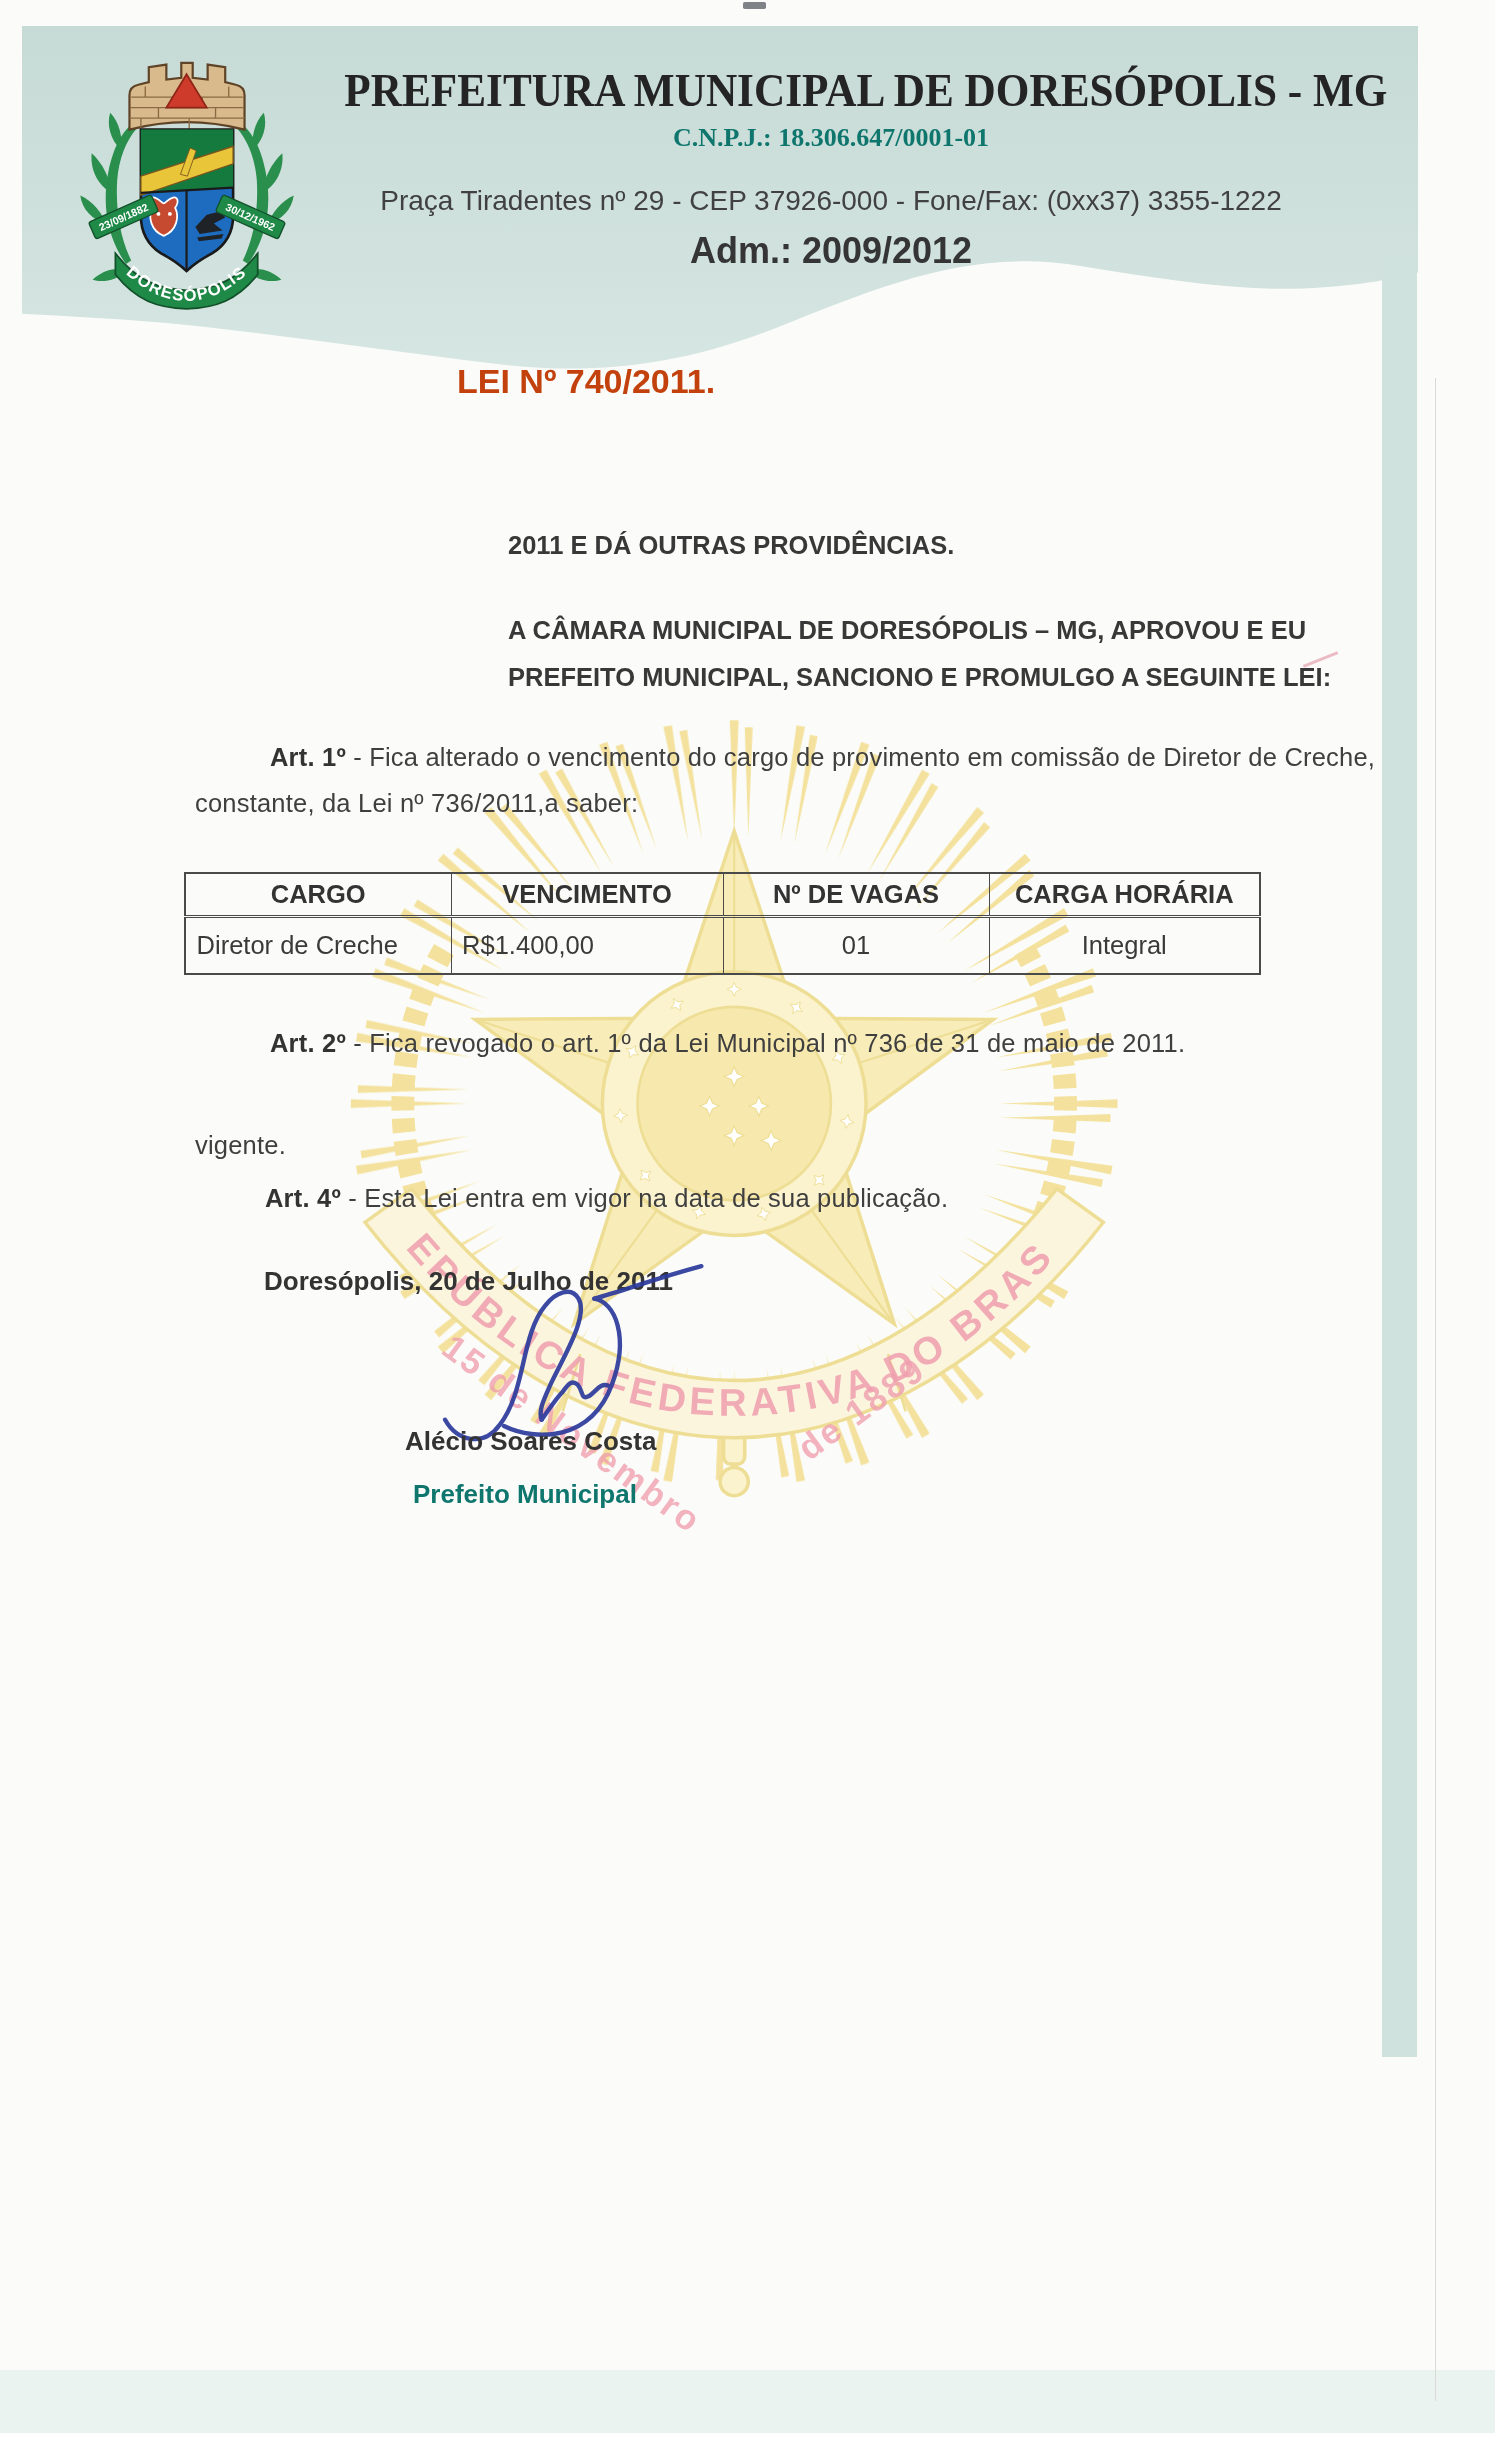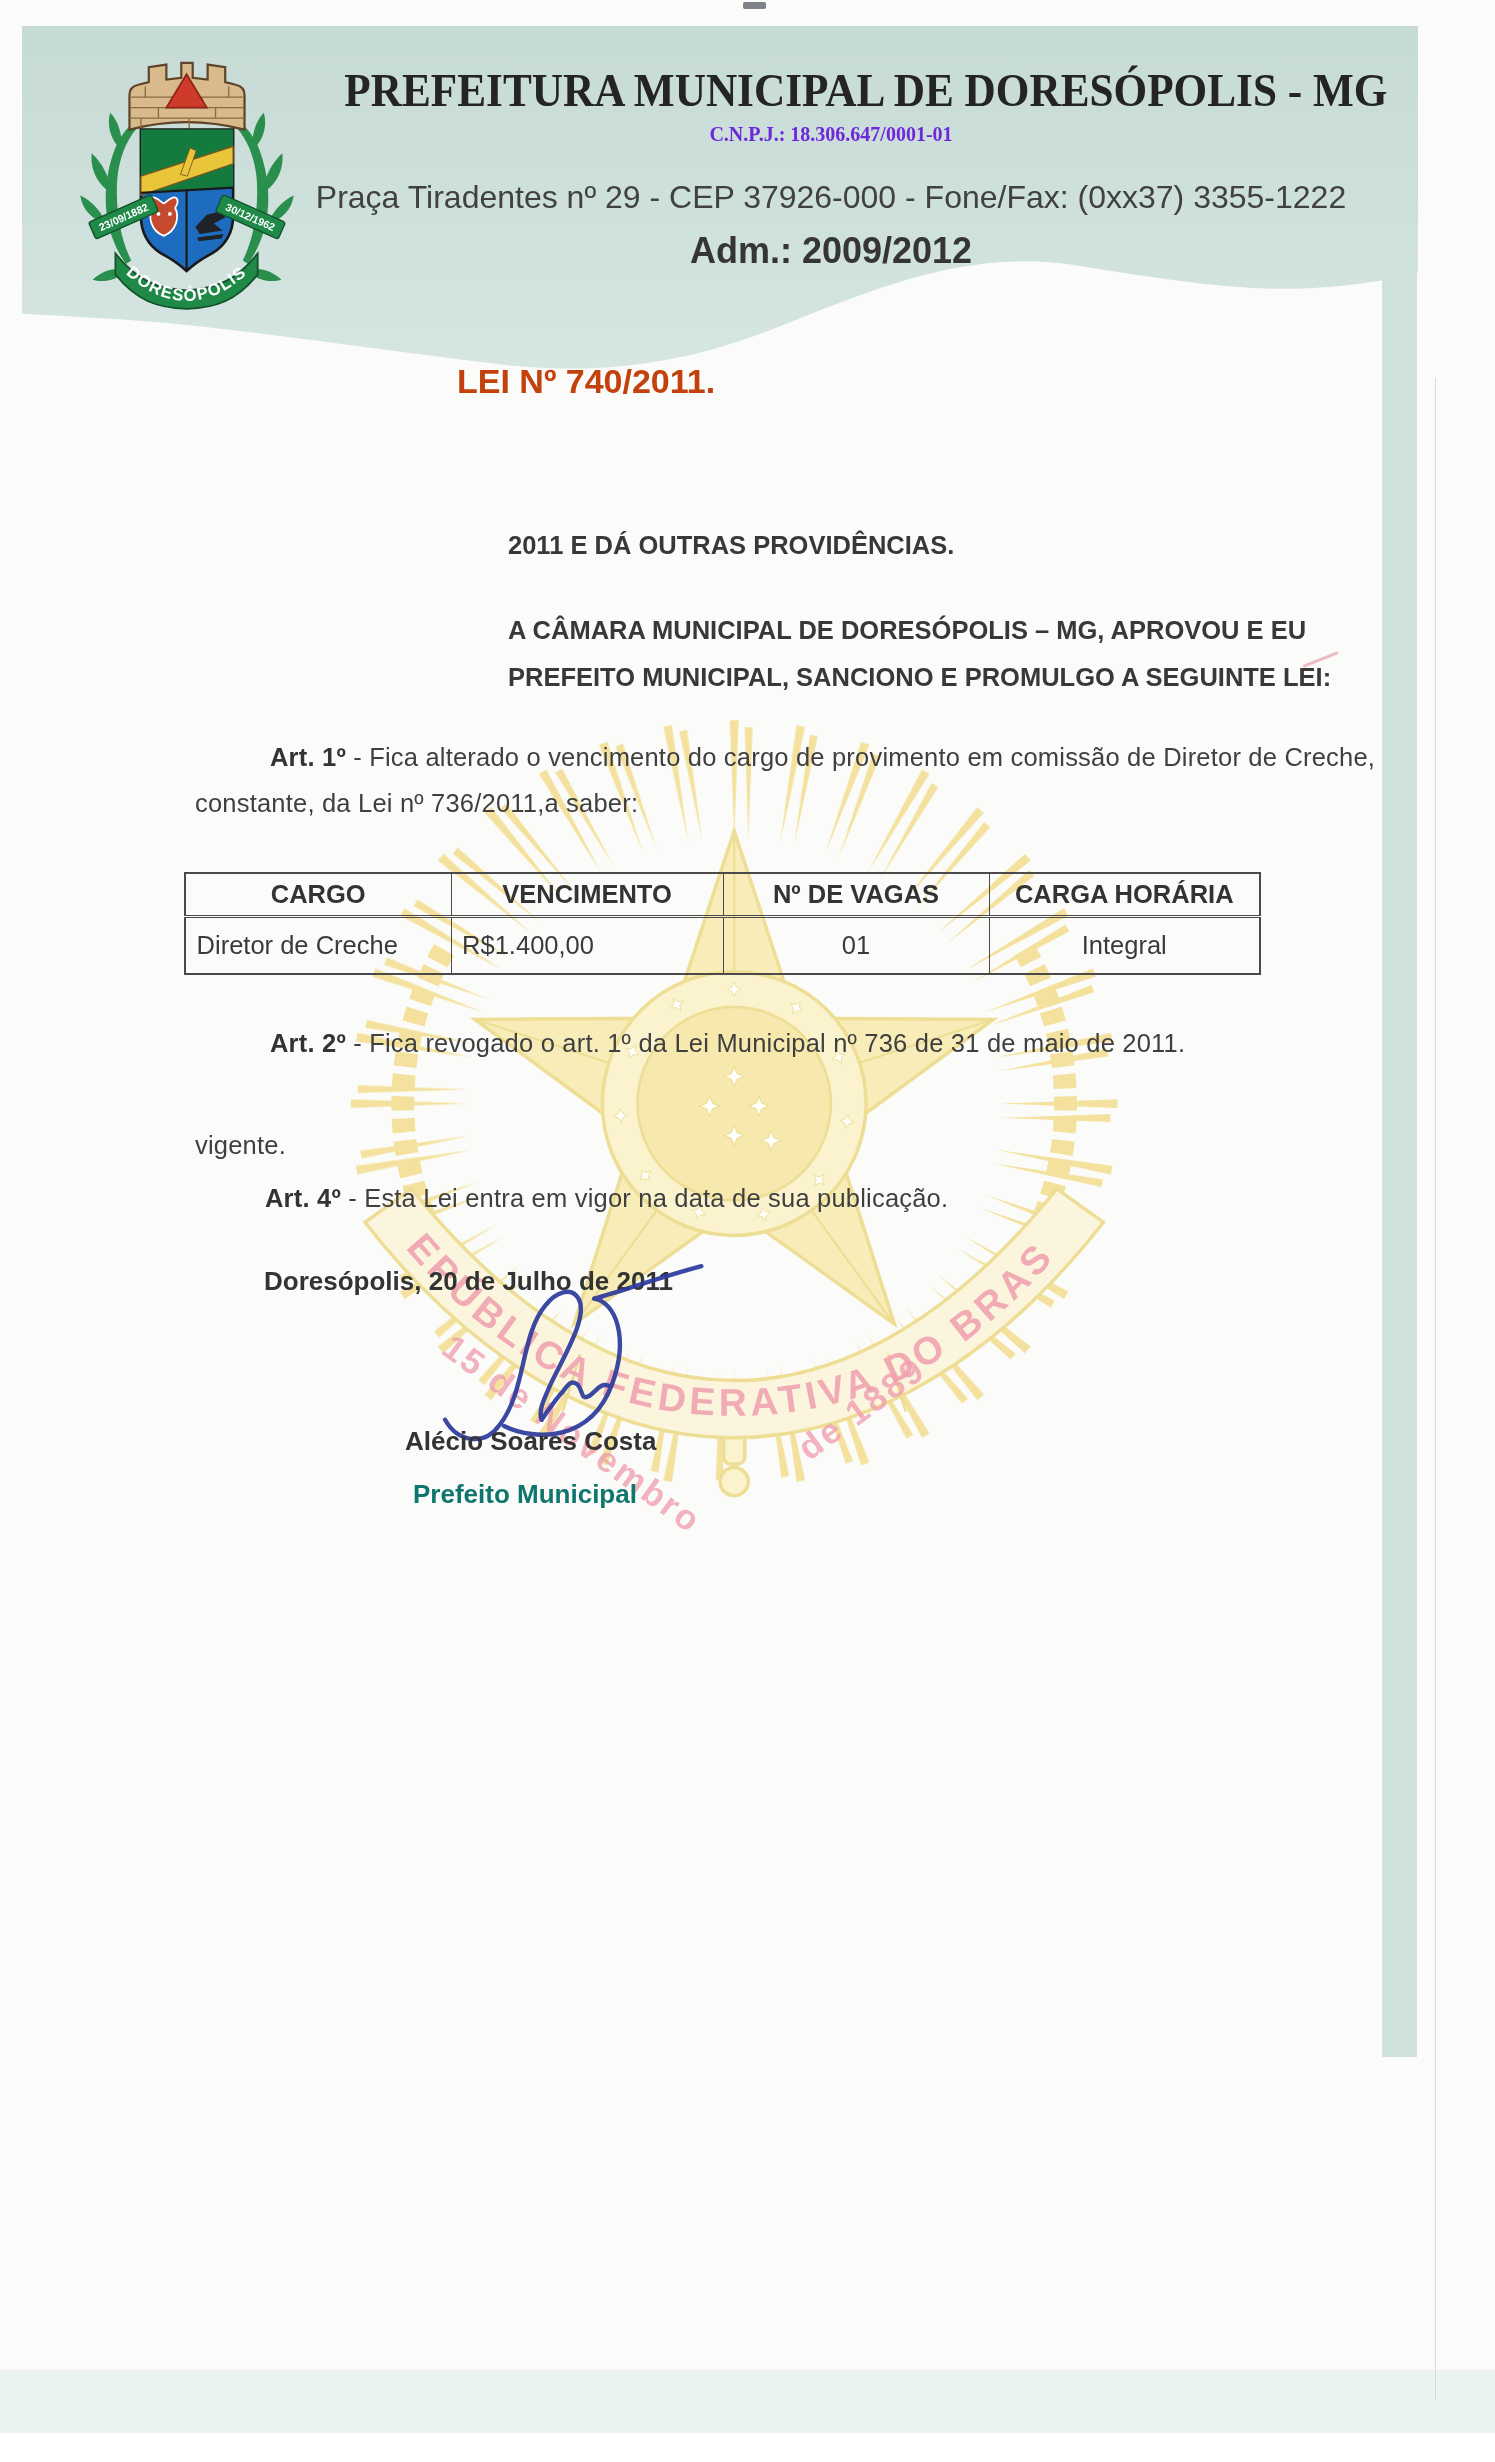--- a/index.html
+++ b/index.html
@@ -16,23 +16,23 @@
   .bottom-strip{position:absolute;left:0;top:2370px;width:1495px;height:63px;background:#e7f1ee;opacity:.85;}
   .bottom-white{position:absolute;left:0;top:2433px;width:1495px;height:29px;background:#ffffff;}
   .edge-line{position:absolute;left:1435px;top:378px;width:0.9px;height:2023px;background:#dadad6;}
   .scan-dash{position:absolute;left:743px;top:1.8px;width:23px;height:7px;background:#4a4f55;opacity:.7;border-radius:1.8px;}
   .pink-dash{position:absolute;left:1302px;top:658px;width:37px;height:2.6px;background:#e49aa8;opacity:.65;transform:rotate(-22deg);}
   
   .hdr-title{left:299px;top:63px;width:1064px;text-align:center;
     font-family:"Liberation Serif",serif;font-weight:bold;font-size:47px;color:#242424;}
   .hdr-title span{display:inline-block;transform:scaleX(.92);white-space:nowrap;}
   .hdr-cnpj{left:299px;top:123px;width:1064px;text-align:center;
-    font-family:"Liberation Serif",serif;font-weight:bold;font-size:20px;color:#6d28d9;}
-  .hdr-address{left:299px;top:179px;width:1064px;text-align:center;
-    font-size:32px;color:#414141;letter-spacing:0px;}
+    font-family:"Liberation Serif",serif;font-weight:bold;font-size:26px;color:#0f766e;}
+  .hdr-address{left:299px;top:185px;width:1064px;text-align:center;
+    font-size:28px;color:#414141;letter-spacing:0px;}
   .hdr-adm{left:299px;top:230px;width:1064px;text-align:center;
     font-size:36px;font-weight:bold;color:#353535;}
   
   .law-number{left:457px;top:362px;font-size:34px;font-weight:bold;color:#c2410c;}
   .summary-1{left:508px;top:485px;font-size:25.5px;font-weight:bold;color:#383838;}
   .summary-2{left:508px;top:531px;font-size:25.5px;font-weight:bold;color:#383838;}
   .preamble-1{left:508px;top:616px;font-size:25.5px;font-weight:bold;color:#383838;}
   .preamble-2{left:508px;top:663px;font-size:25.5px;font-weight:bold;color:#383838;}
   .bodyline{font-size:25.5px;color:#3f3f3f;letter-spacing:0.2px;}
   .bodyline b{color:#333333;}

